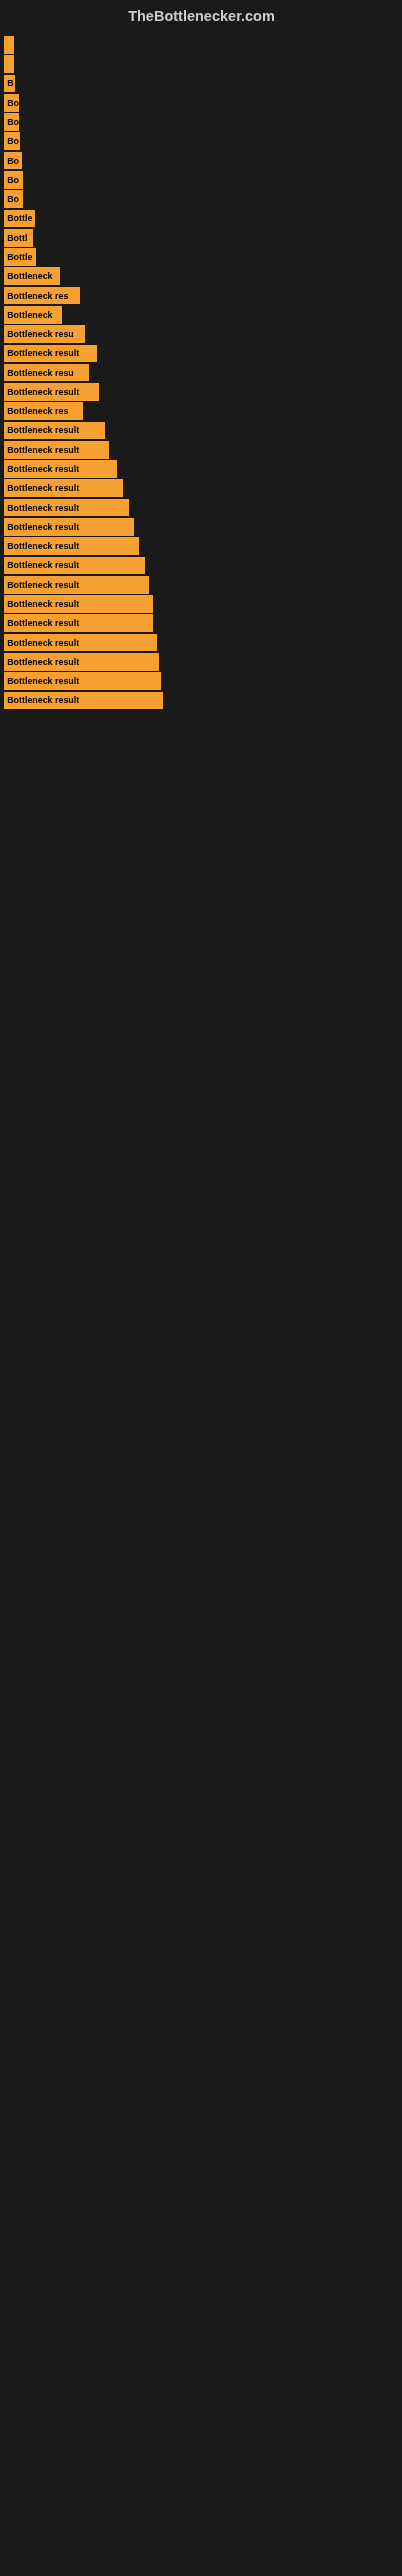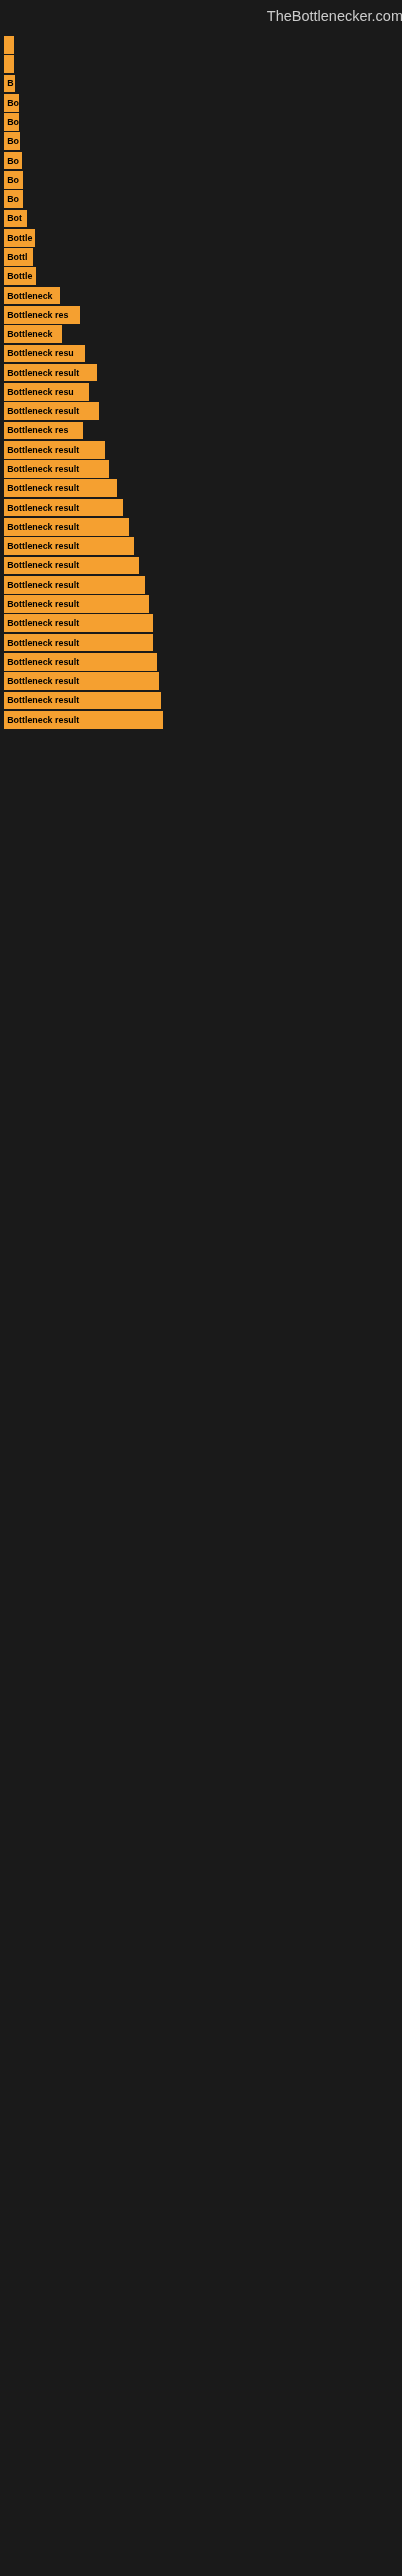--- a/index.html
+++ b/index.html
@@ -9,25 +9,25 @@
     }
 
     body {
       width: 403px;
       background-color: #1a1a1a;
       font-family: Arial, sans-serif;
       position: relative;
     }
 
     .site-title {
-      text-align: right;
+      text-align: center;
       color: #cccccc;
       font-size: 14.5px;
       padding: 8px 0 4px 0;
-      font-weight: normal;
+      font-weight: bold;
     }
 
     .bars-container {
       padding: 8px 0 16px 0;
       display: flex;
       flex-direction: column;
       gap: 0px;
     }
 
     .bar-row {
@@ -77,23 +77,20 @@
       <div class="bar" style="width: 16px;">Bo</div>
     </div>
     <div class="bar-row">
       <div class="bar" style="width: 17.7px;">Bo</div>
     </div>
     <div class="bar-row">
       <div class="bar" style="width: 19.3px;">Bo</div>
     </div>
     <div class="bar-row">
       <div class="bar" style="width: 19.3px;">Bo</div>
-    </div>
-    <div class="bar-row">
-      <div class="bar" style="width: 22.5px;">Bot</div>
     </div>
     <div class="bar-row">
       <div class="bar" style="width: 31px;">Bottle</div>
     </div>
     <div class="bar-row">
       <div class="bar" style="width: 29px;">Bottl</div>
     </div>
     <div class="bar-row">
       <div class="bar" style="width: 32px;">Bottle</div>
     </div>

